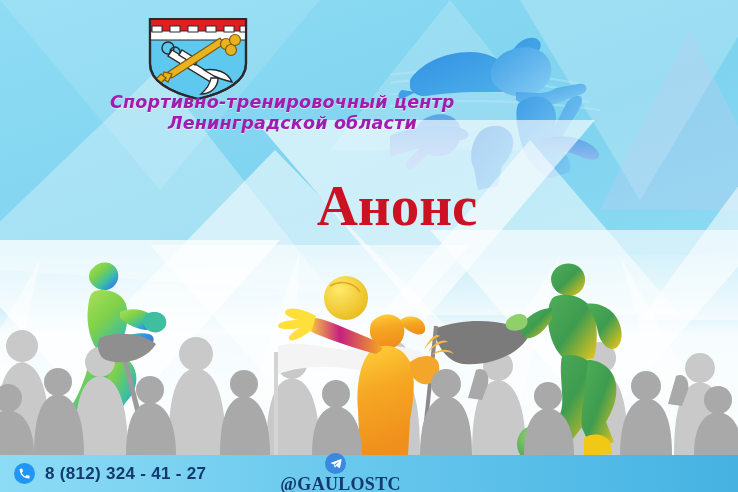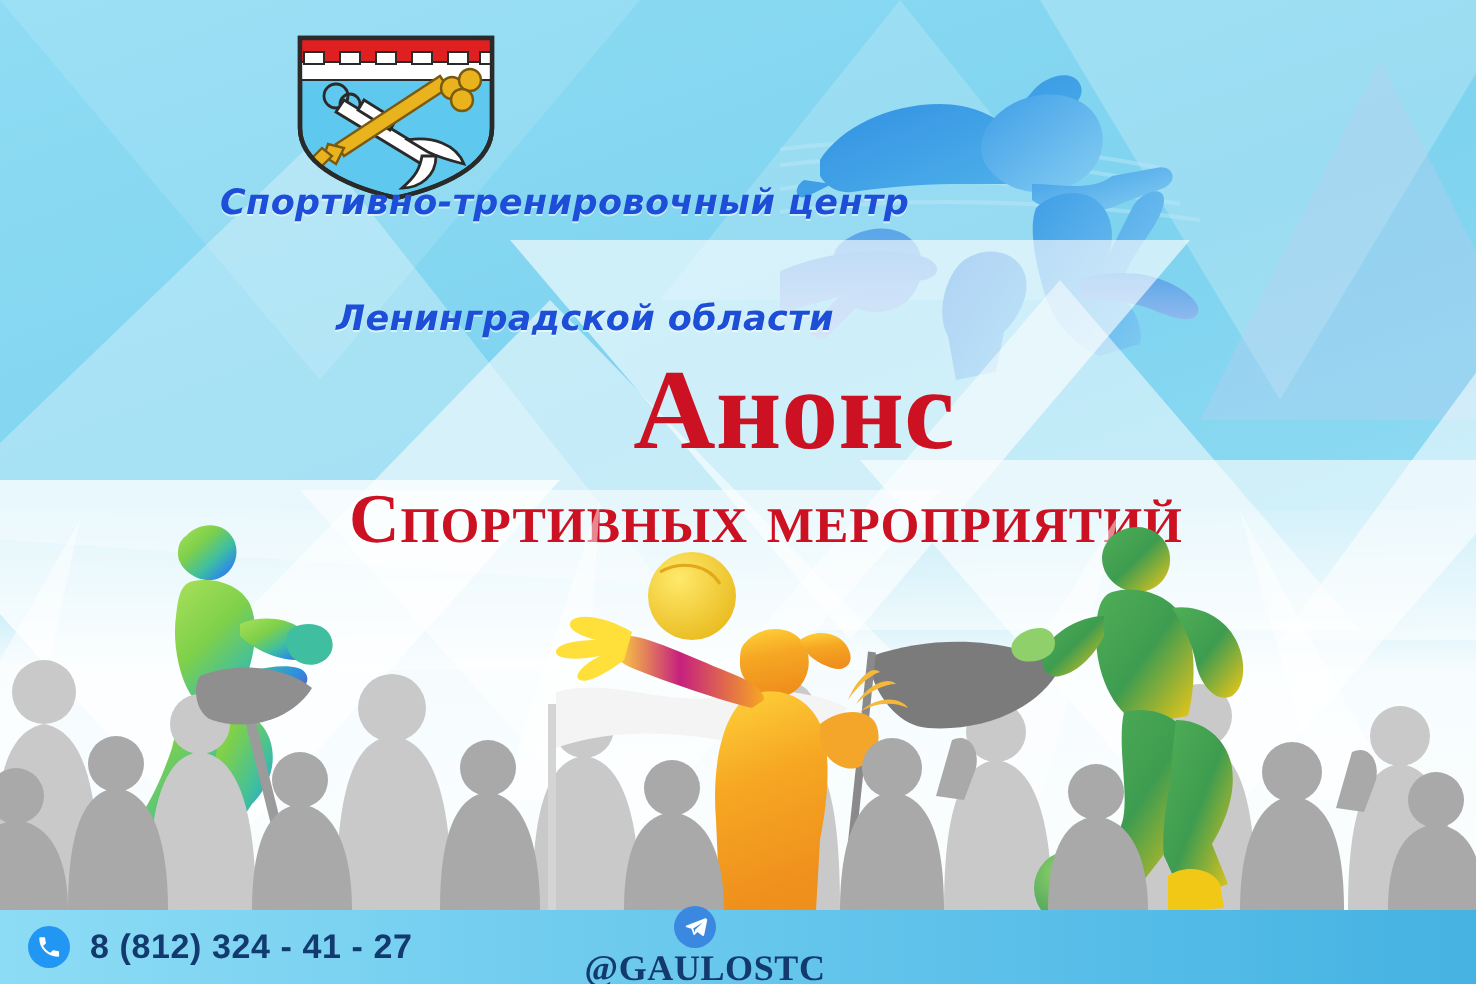--- a/index.html
+++ b/index.html
@@ -36,26 +36,26 @@
   .lower-wash{left:0;top:255px;width:738px;height:200px;
     background:linear-gradient(180deg,rgba(255,255,255,.10) 0%,rgba(255,255,255,.92) 40%,rgba(255,255,255,.97) 100%);}
 
   
   #crest{position:absolute;left:146px;top:16px;width:104px;height:86px;}
   #crest svg{display:block;}
 
   
   #org-title{
     position:absolute;left:110px;top:92px;width:400px;
-    color:#1d4ed8;font-weight:bold;font-style:italic;
+    color:#a21caf;font-weight:bold;font-style:italic;
     font-size:17.5px;line-height:21px;letter-spacing:.2px;
     font-family:"DejaVu Sans", sans-serif;
     text-shadow:0 1px 0 rgba(255,255,255,.55);
   }
-  #org-title .l2{padding-left:58px;margin-top:37px;}
+  #org-title .l2{padding-left:58px;}
 
   
   #headline-1{
     position:absolute;left:0;top:176px;width:738px;text-align:center;
     color:#cc1122;font-family:"Liberation Serif", serif;font-weight:bold;
     font-size:57px;line-height:60px;padding-left:56px;box-sizing:border-box;
   }
   #headline-2{
     position:absolute;left:0;top:240px;width:738px;text-align:center;
     color:#cc1122;font-family:"Liberation Serif", serif;font-weight:bold;
@@ -64,21 +64,21 @@
   }
 
   
   #scene{position:absolute;left:0;top:250px;width:738px;height:205px;}
   #scene svg{display:block;}
 
   
   #footer{
     position:absolute;left:0;top:455px;width:738px;height:37px;
     background:linear-gradient(90deg,#8ddcf5 0%,#6ecbee 40%,#56bde8 75%,#45b2e2 100%);
-    display:flex;align-items:center;gap:12px;
+    display:flex;align-items:center;
   }
   .fitem{display:flex;align-items:center;}
   .ficon{width:21px;height:21px;border-radius:50%;flex:0 0 auto;
     display:flex;align-items:center;justify-content:center;}
   .ficon svg{display:block;}
   .ftext{margin-left:10px;color:#123a6e;font-weight:bold;white-space:nowrap;}
   #phone-item{margin-left:14px;}
   #phone-text{font-family:"Liberation Sans", sans-serif;font-size:17px;letter-spacing:.3px;}
   #vk-item{margin-left:58px;}
   #vk-text{font-family:"Liberation Serif", serif;font-size:18px;}
@@ -197,21 +197,20 @@
       <path d="M4,3 H100 V48 C100,64 82,76 52,83 C22,76 4,64 4,48 Z" fill="none" stroke="#2a2a2a" stroke-width="2.2"></path>
     </svg>
   </div>
 
   <div id="org-title">
     <div class="l1">Спортивно-тренировочный центр</div>
     <div class="l2">Ленинградской области</div>
   </div>
 
   <div id="headline-1">Анонс</div>
-  <div id="headline-2">Спортивных мероприятий</div>
 
   <div id="scene">
     <svg width="738" height="205" viewBox="0 0 738 205">
       <defs>
         <linearGradient id="runnerG" x1="0" y1="0" x2="1" y2="1">
           <stop offset="0" stop-color="#a8e05a"></stop>
           <stop offset="0.35" stop-color="#7fd04a"></stop>
           <stop offset="0.62" stop-color="#3fbfa0"></stop>
           <stop offset="0.82" stop-color="#2e8fe0"></stop>
           <stop offset="1" stop-color="#7a3fb0"></stop>

